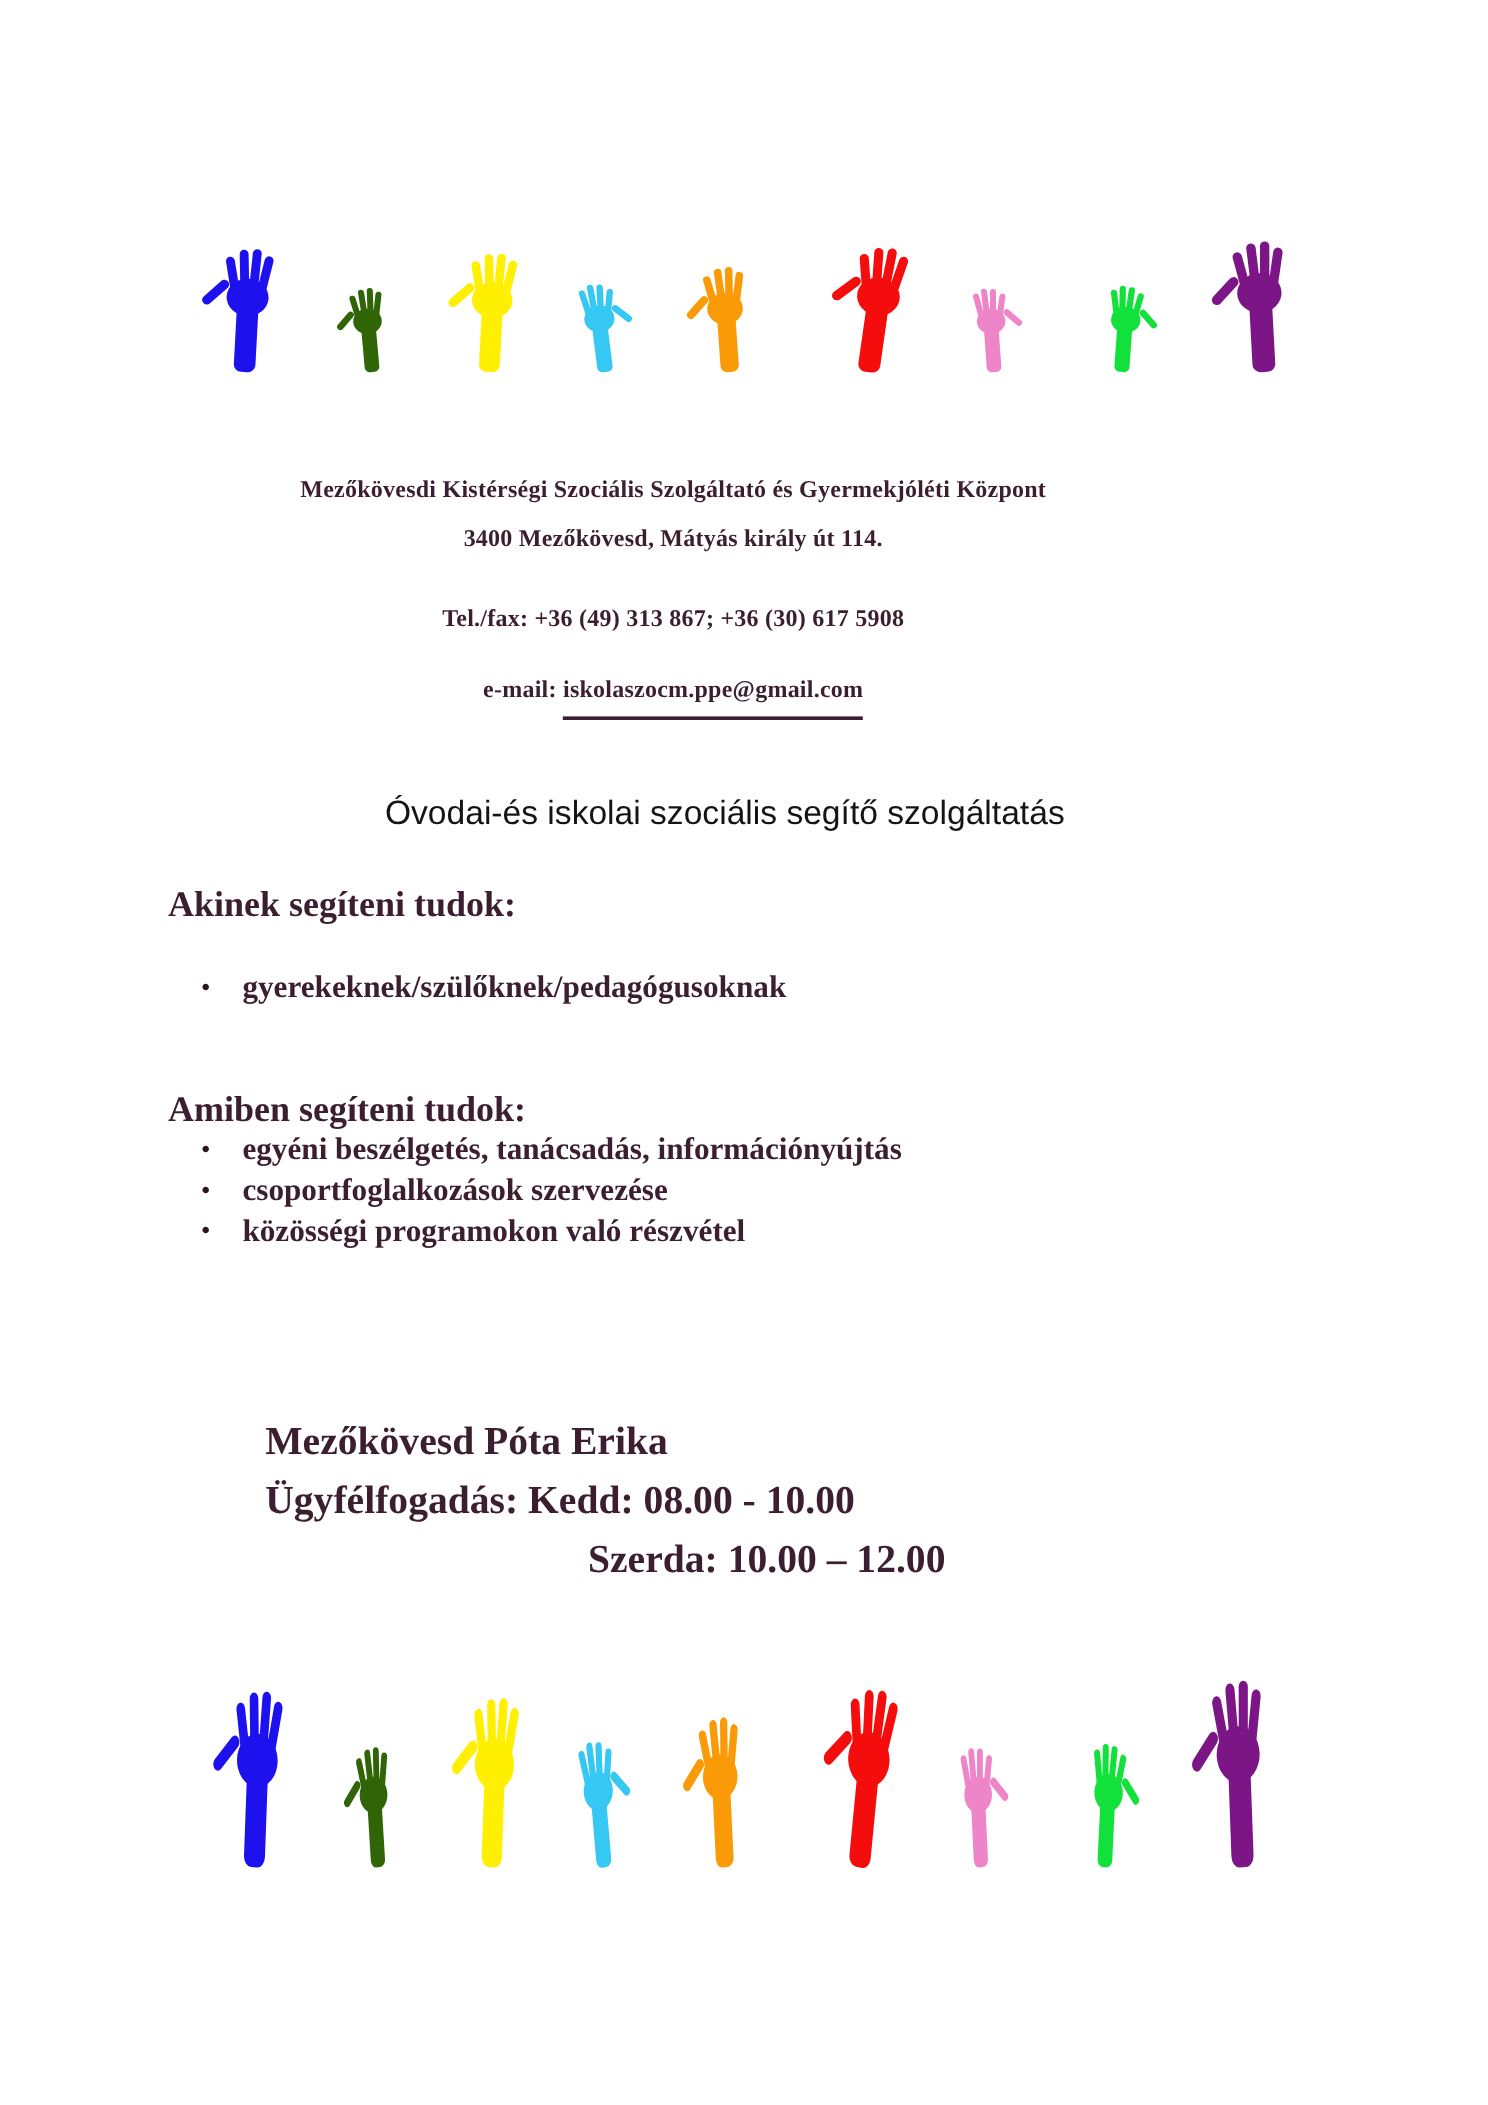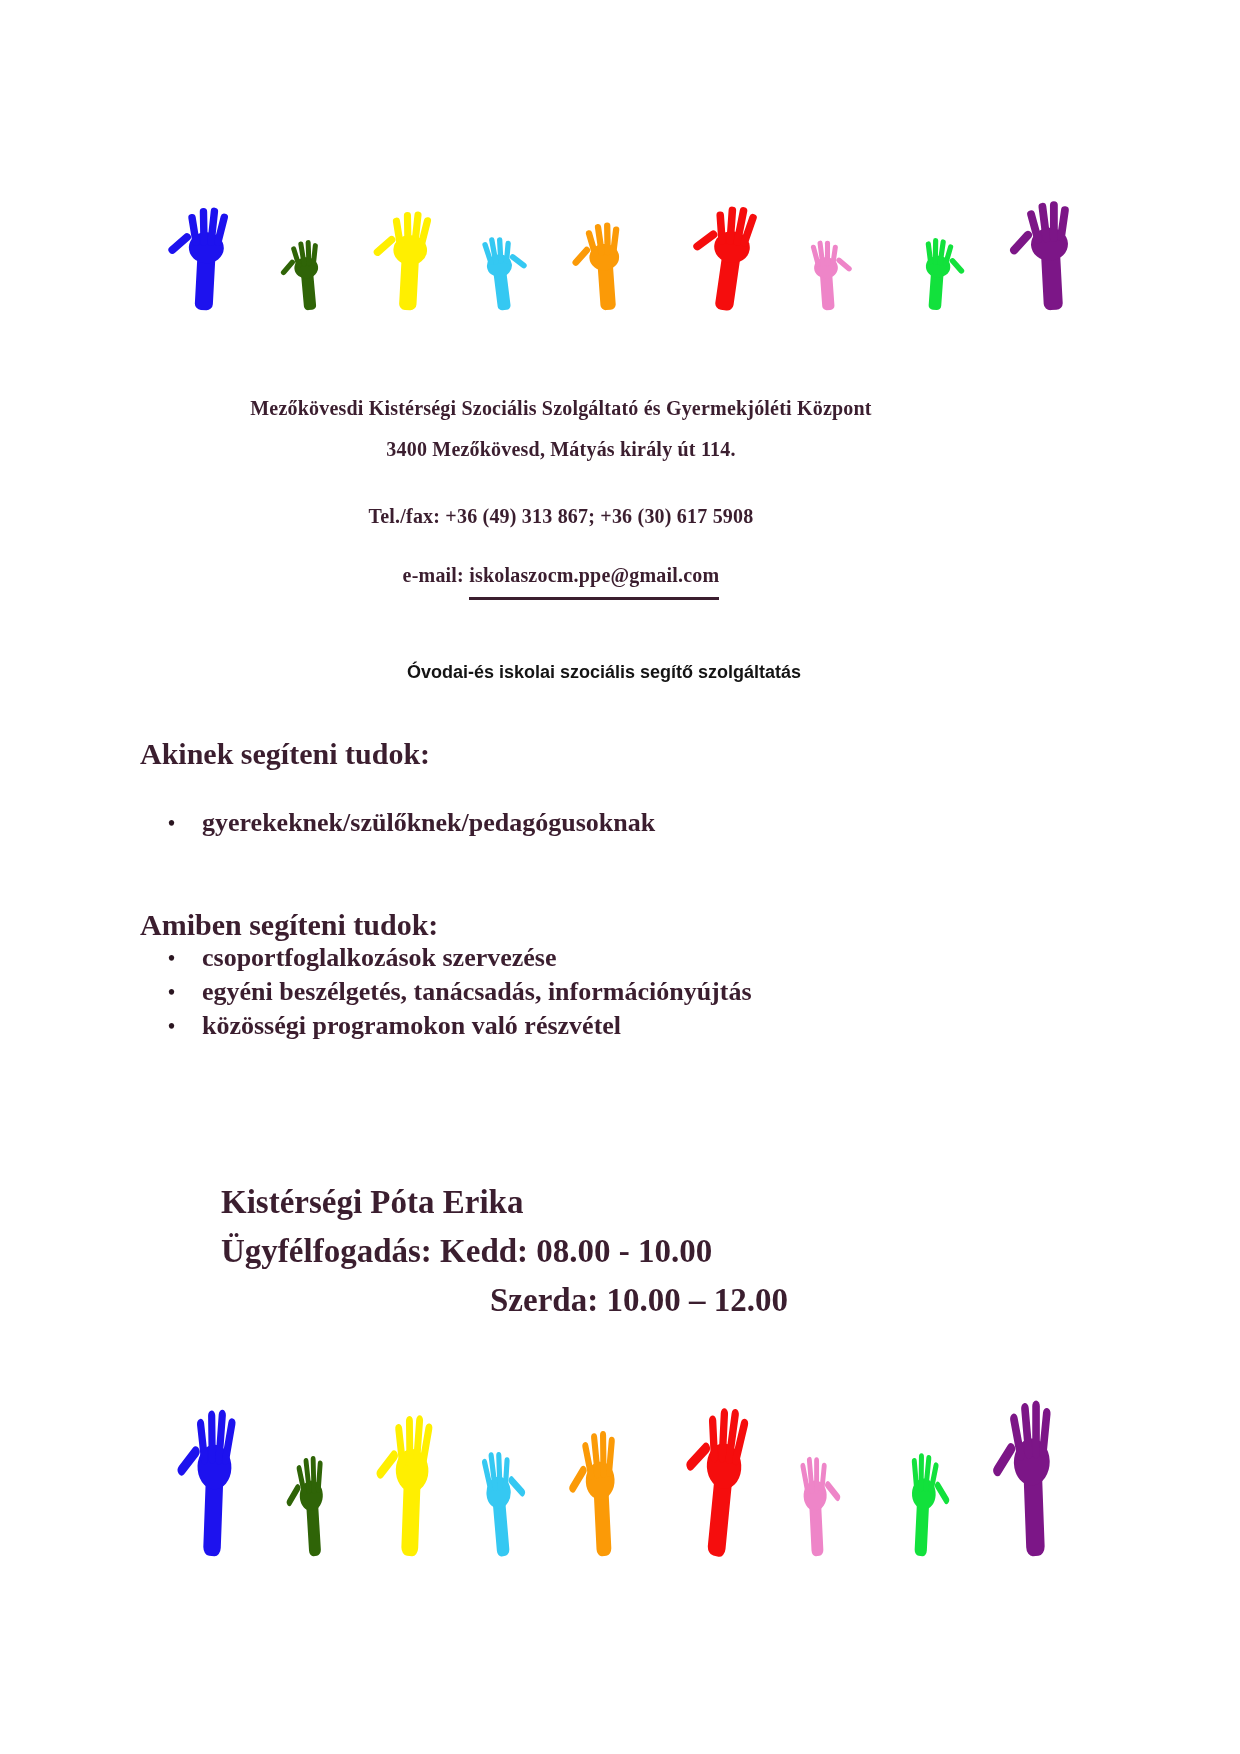--- a/index.html
+++ b/index.html
@@ -30,22 +30,22 @@
     color:#3b1e2f;
     text-decoration:none;
     border-bottom:3px solid #3b1e2f;
     padding-bottom:11px;
   }
 
   .doc-title{
     position:absolute;top:662px;left:0;width:1208px;
     text-align:center;
     font-family:"Liberation Sans",sans-serif;
-    font-weight:bold;
-    font-size:18px;
+    font-weight:normal;
+    font-size:28px;
     color:#141414;
   }
 
   .section-heading{
     position:absolute;left:140px;
     color:#3b1e2f;
     font-weight:bold;
     font-size:30px;
   }
   .sh-1{top:737px;}
@@ -178,27 +178,27 @@
 
   <div class="doc-title">Óvodai-és iskolai szociális segítő szolgáltatás</div>
 
   <div class="section-heading sh-1">Akinek segíteni tudok:</div>
   <ul class="bullets bl-1">
       <li>gyerekeknek/szülőknek/pedagógusoknak</li>
     </ul>
 
   <div class="section-heading sh-2">Amiben segíteni tudok:</div>
   <ul class="bullets bl-2">
+      <li>egyéni beszélgetés, tanácsadás, információnyújtás</li>
       <li>csoportfoglalkozások szervezése</li>
-      <li>egyéni beszélgetés, tanácsadás, információnyújtás</li>
       <li>közösségi programokon való részvétel</li>
     </ul>
 
   <div class="signature">
-    <div>Kistérségi Póta Erika</div>
+    <div>Mezőkövesd Póta Erika</div>
     <div>Ügyfélfogadás: Kedd: 08.00 - 10.00</div>
     <div class="sig-indent">Szerda: 10.00 – 12.00</div>
   </div>
 
   <svg id="hands-bottom-svg" class="hands hands-bottom" width="950" height="140" viewBox="0 0 980 100" preserveAspectRatio="none">
       <g fill="#1d12ee" transform="translate(58,100) rotate(3) scale(0.53) translate(-60,-200)">
         <rect x="44" y="60" width="34" height="140" rx="12"></rect>
         <ellipse cx="60" cy="80" rx="33" ry="30"></ellipse>
         <rect x="28" y="16" width="14" height="62" rx="7" transform="rotate(-12 35 47)"></rect>
         <rect x="46" y="4" width="14" height="72" rx="7" transform="rotate(-4 53 40)"></rect>

